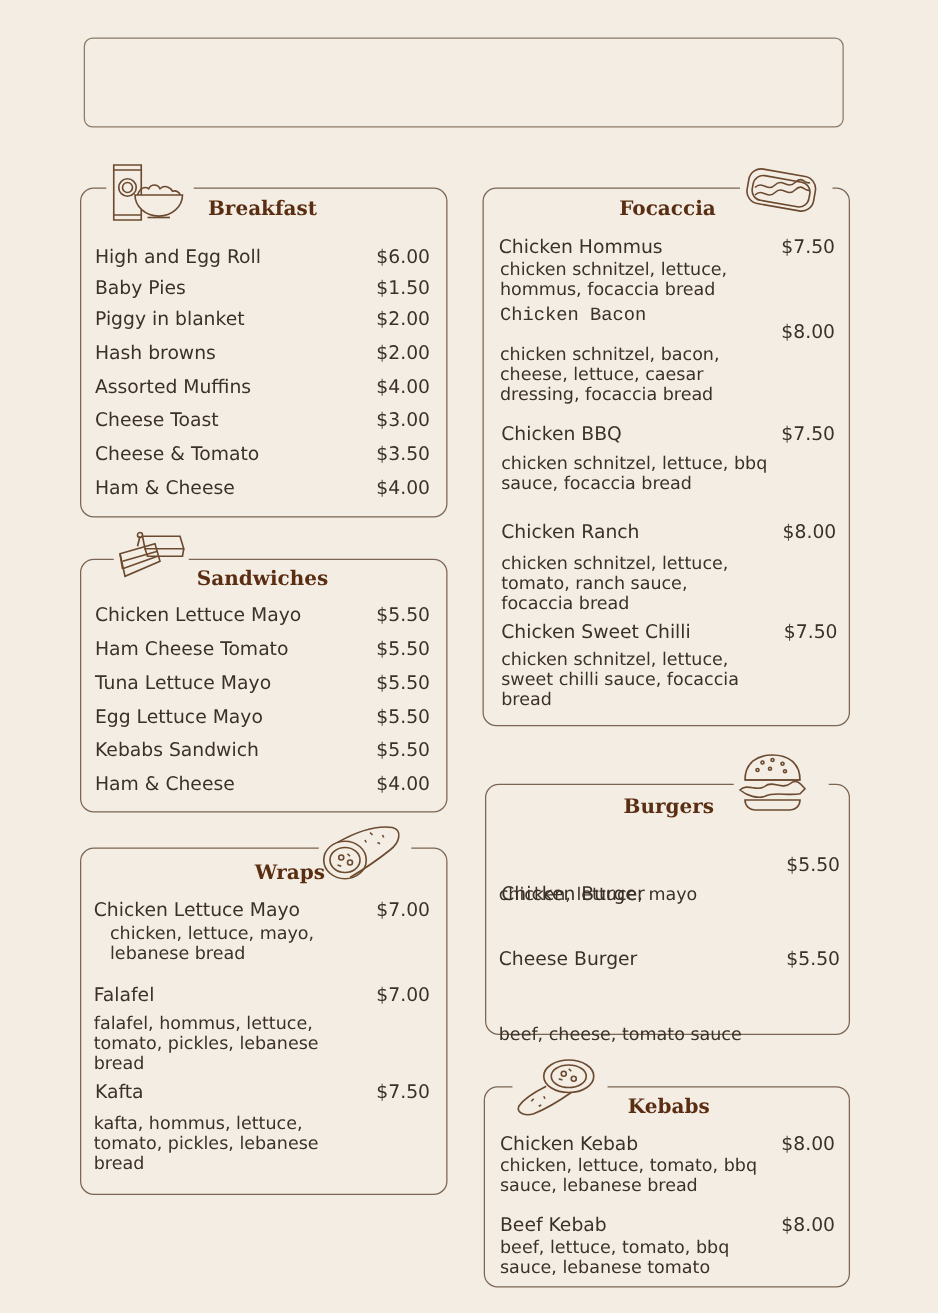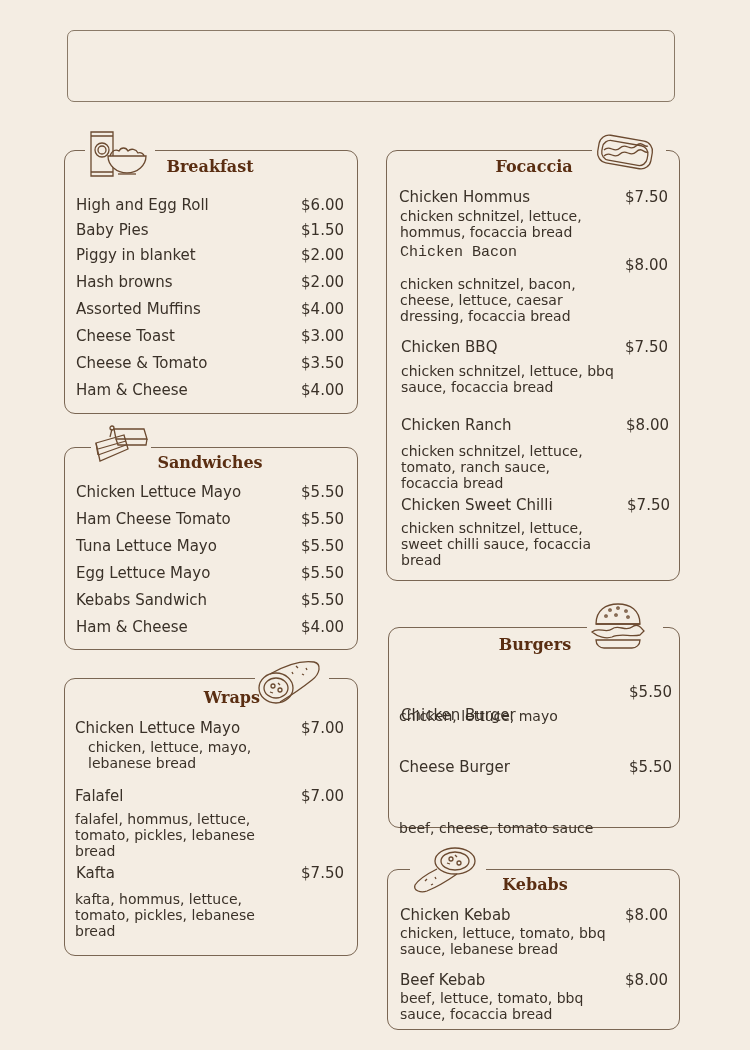--- a/index.html
+++ b/index.html
@@ -187,13 +187,13 @@
   </svg>
 </div>
 <div class="cat" style="left:490px;top:875px;width:90px;">Kebabs</div>
 
 <div class="row" style="left:400px;top:906px;">Chicken Kebab</div>
 <div class="price" style="left:608px;top:906px;width:60px;">$8.00</div>
 <div class="desc" style="left:400px;top:925px;width:215px;">chicken, lettuce, tomato, bbq sauce, lebanese bread</div>
 
 <div class="row" style="left:400px;top:971px;">Beef Kebab</div>
 <div class="price" style="left:608px;top:971px;width:60px;">$8.00</div>
-<div class="desc" style="left:400px;top:990px;width:215px;">beef, lettuce, tomato, bbq sauce, focaccia bread</div>
+<div class="desc" style="left:400px;top:990px;width:215px;">beef, lettuce, tomato, bbq sauce, lebanese tomato</div>
 
 </body></html>

